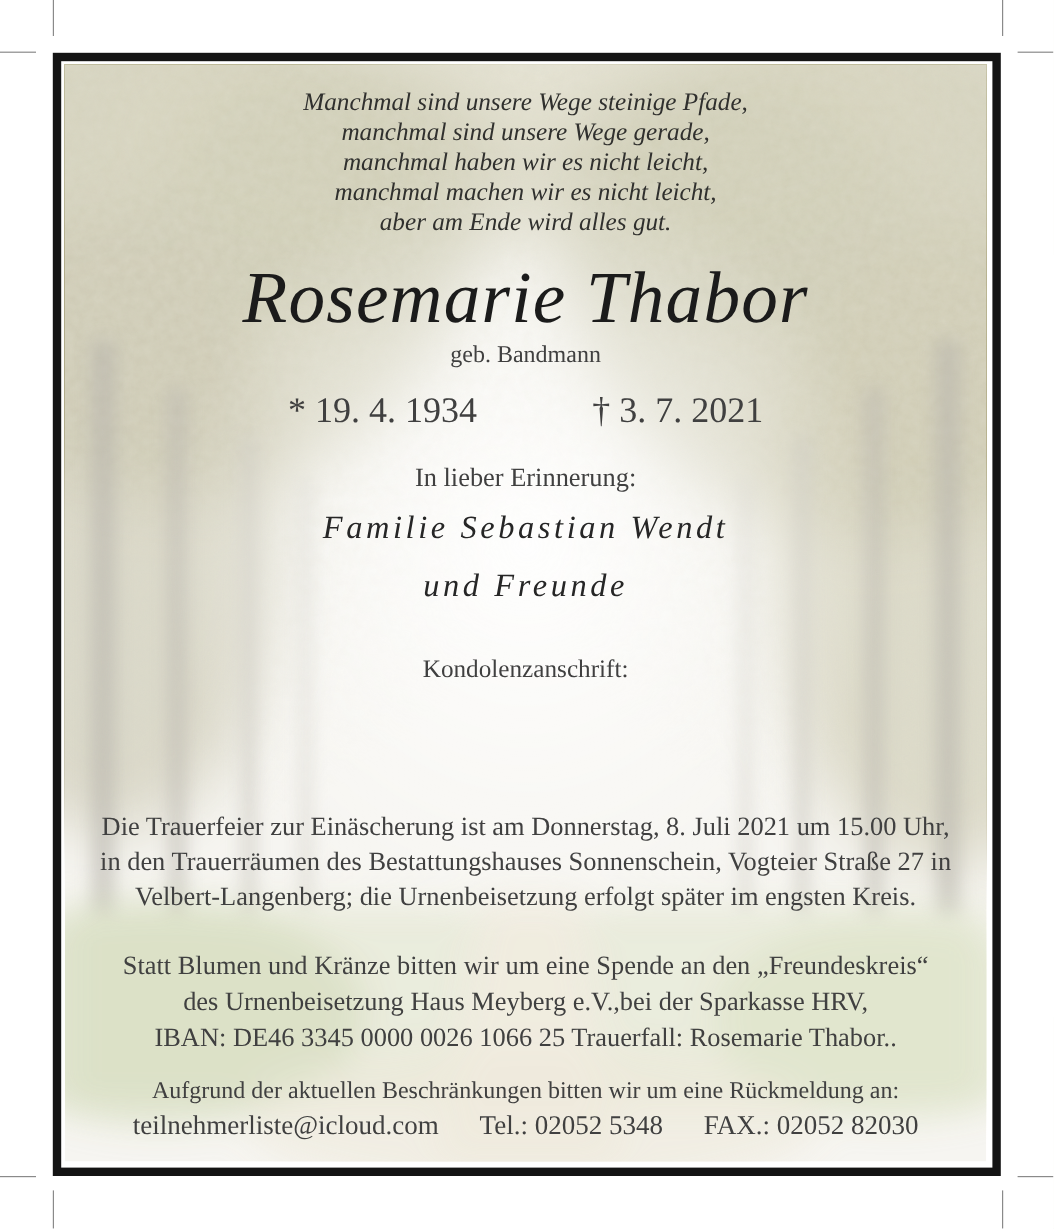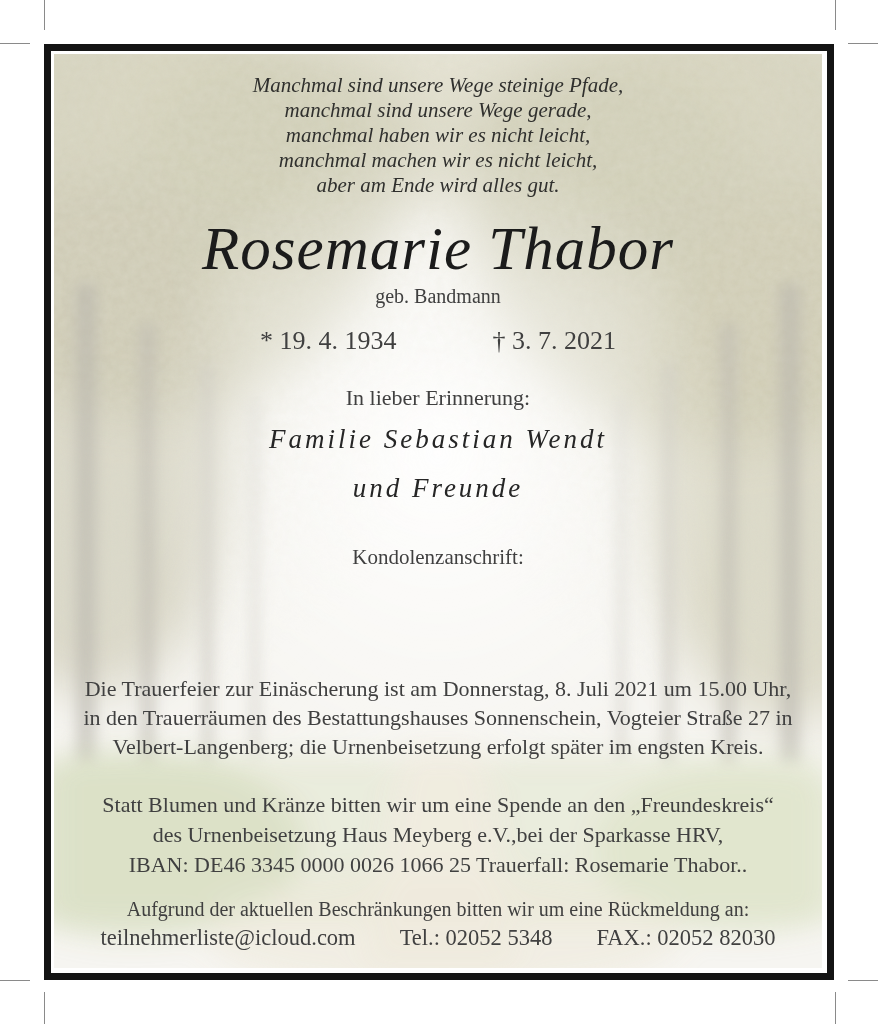--- a/index.html
+++ b/index.html
@@ -26,30 +26,30 @@
     border: 7px solid #141414; background: #ffffff; padding: 3px;
   }
   .content { position: relative; width: 768px; height: 914px; overflow: hidden; }
   .photo { position: absolute; left: 0; top: 0; width: 768px; height: 914px; }
 
   .txt { position: absolute; left: 0; width: 100%; text-align: center; color: #404040; }
 
   .poem      { top: 19px;  font-style: italic; font-size: 21px; line-height: 25px; color: #30302e; }
   .name      { top: 158px; font-style: italic; font-size: 61px; line-height: 1.2; color: #1b1b1b; letter-spacing: 1px; }
   .maiden    { top: 231px; font-size: 20px; }
-  .dates     { top: 272px; font-size: 26px; display: flex; justify-content: center; gap: 96px; }
+  .dates     { top: 272px; font-size: 30px; display: flex; justify-content: center; gap: 96px; }
   .remember  { top: 331px; font-size: 22px; }
   .mourner   { font-style: italic; font-size: 27px; letter-spacing: 3px; color: #262626; }
   .mourner1  { top: 370px; }
   .mourner2  { top: 419px; }
   .condolence{ top: 492px; font-size: 21px; line-height: 23px; }
   .service   { top: 620px; font-size: 22px; line-height: 29px; }
   .donation  { top: 736px; font-size: 22px; line-height: 30px; }
   .rsvp      { top: 844px; font-size: 20px; }
-  .contact   { top: 871px; font-size: 22.5px; display: flex; justify-content: center; gap: 44px; }
+  .contact   { top: 871px; font-size: 22.5px; display: flex; justify-content: center; gap: 34px; }
 </style>
 </head>
 <body>
 
 <div class="stage">
 
   <div class="crop tl-v"></div>
   <div class="crop tl-h"></div>
   <div class="crop tr-v"></div>
   <div class="crop tr-h"></div>

